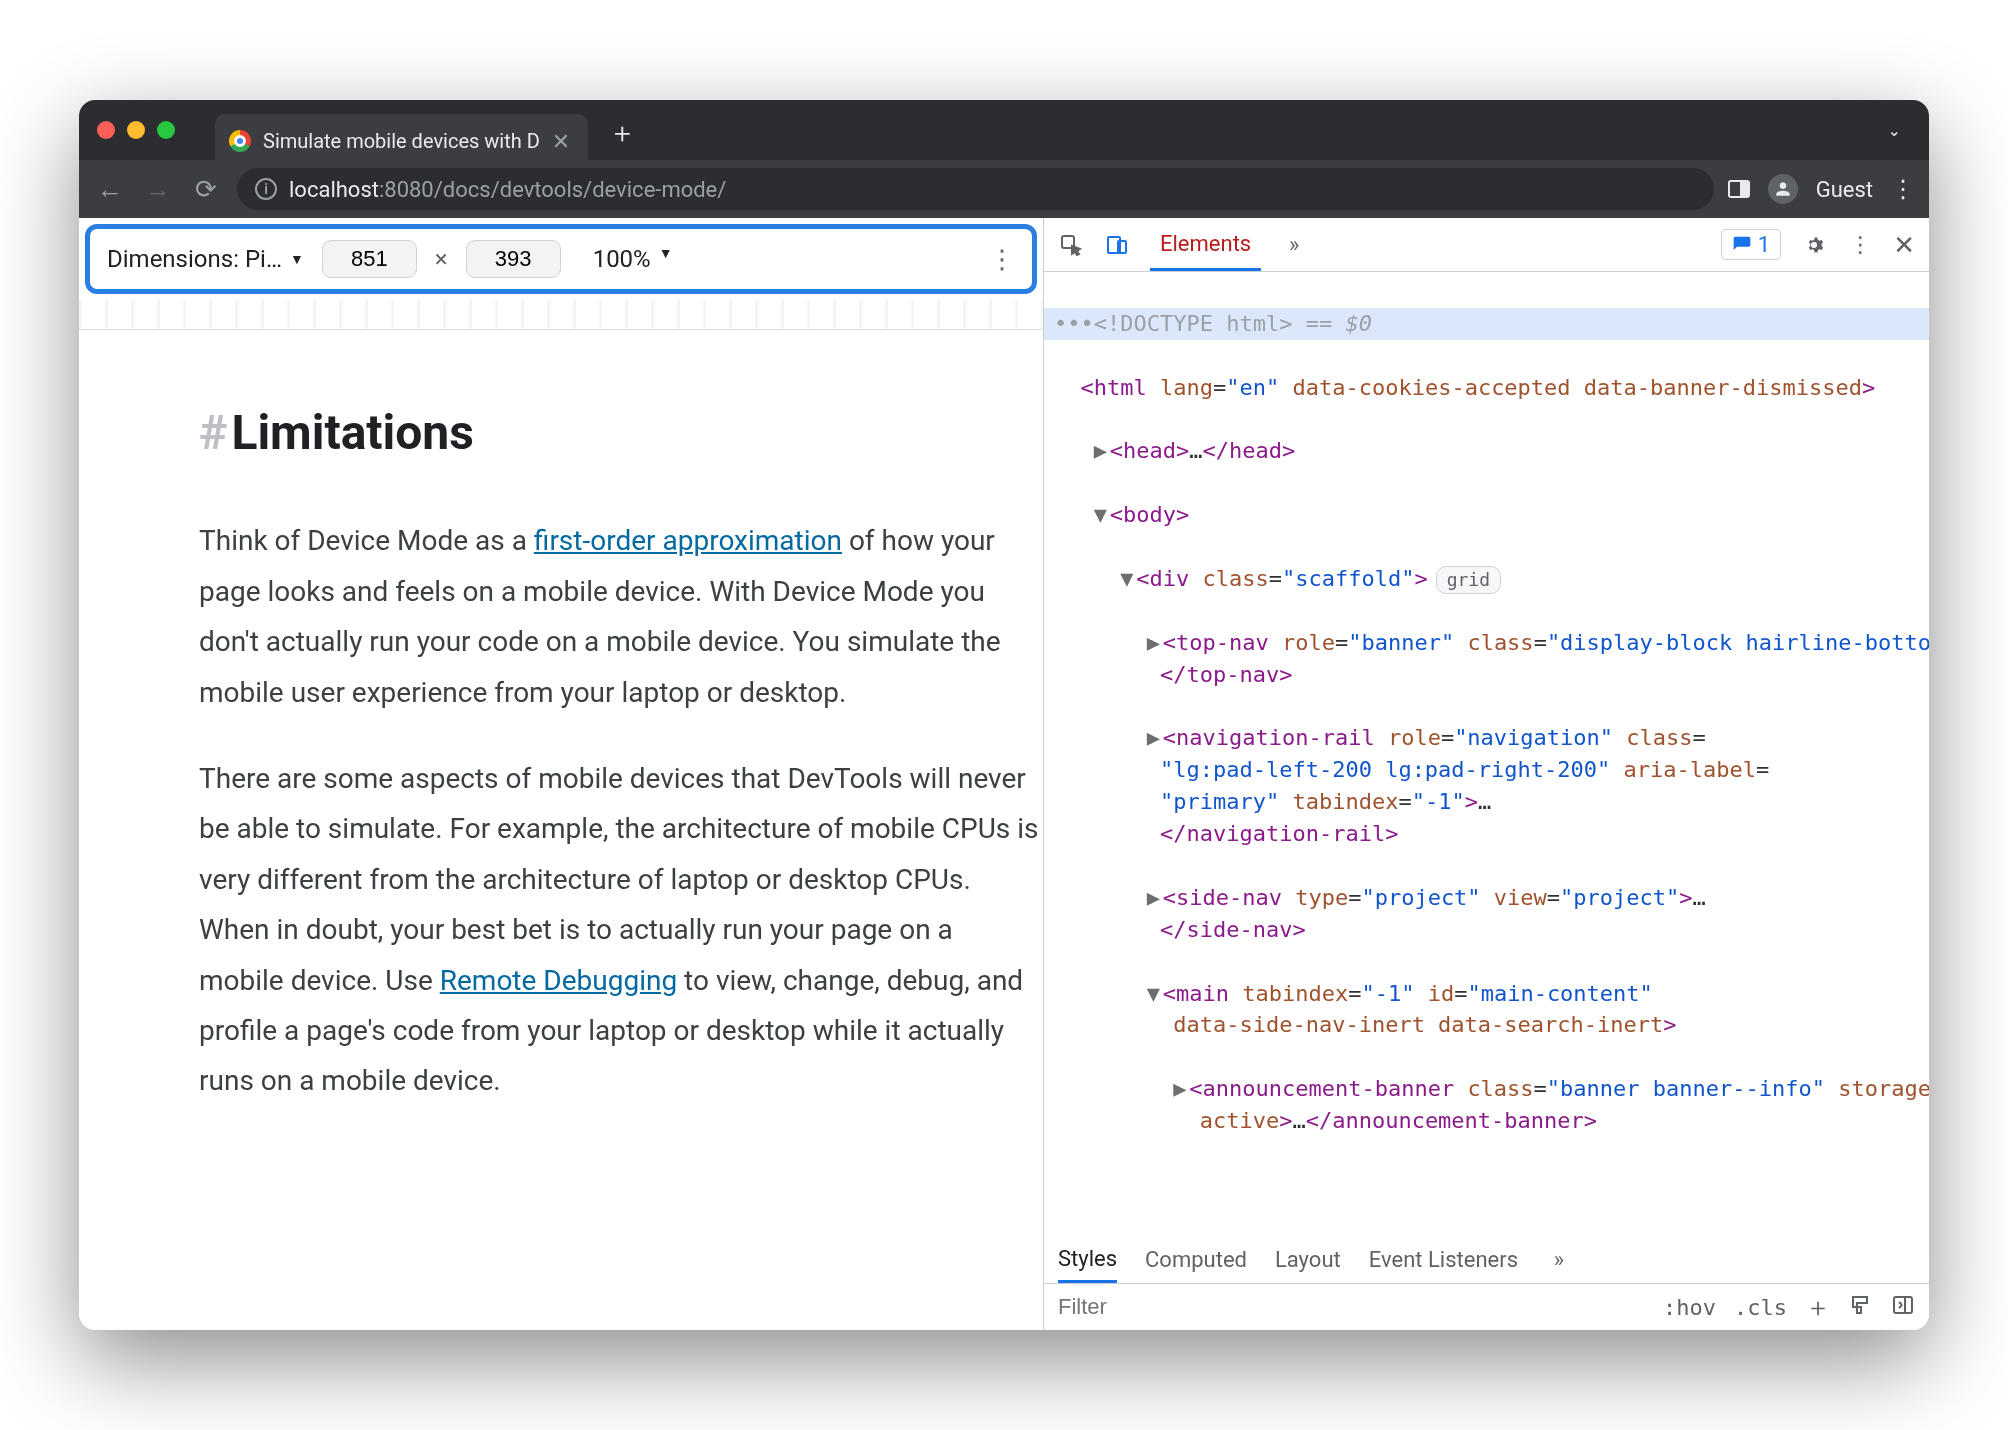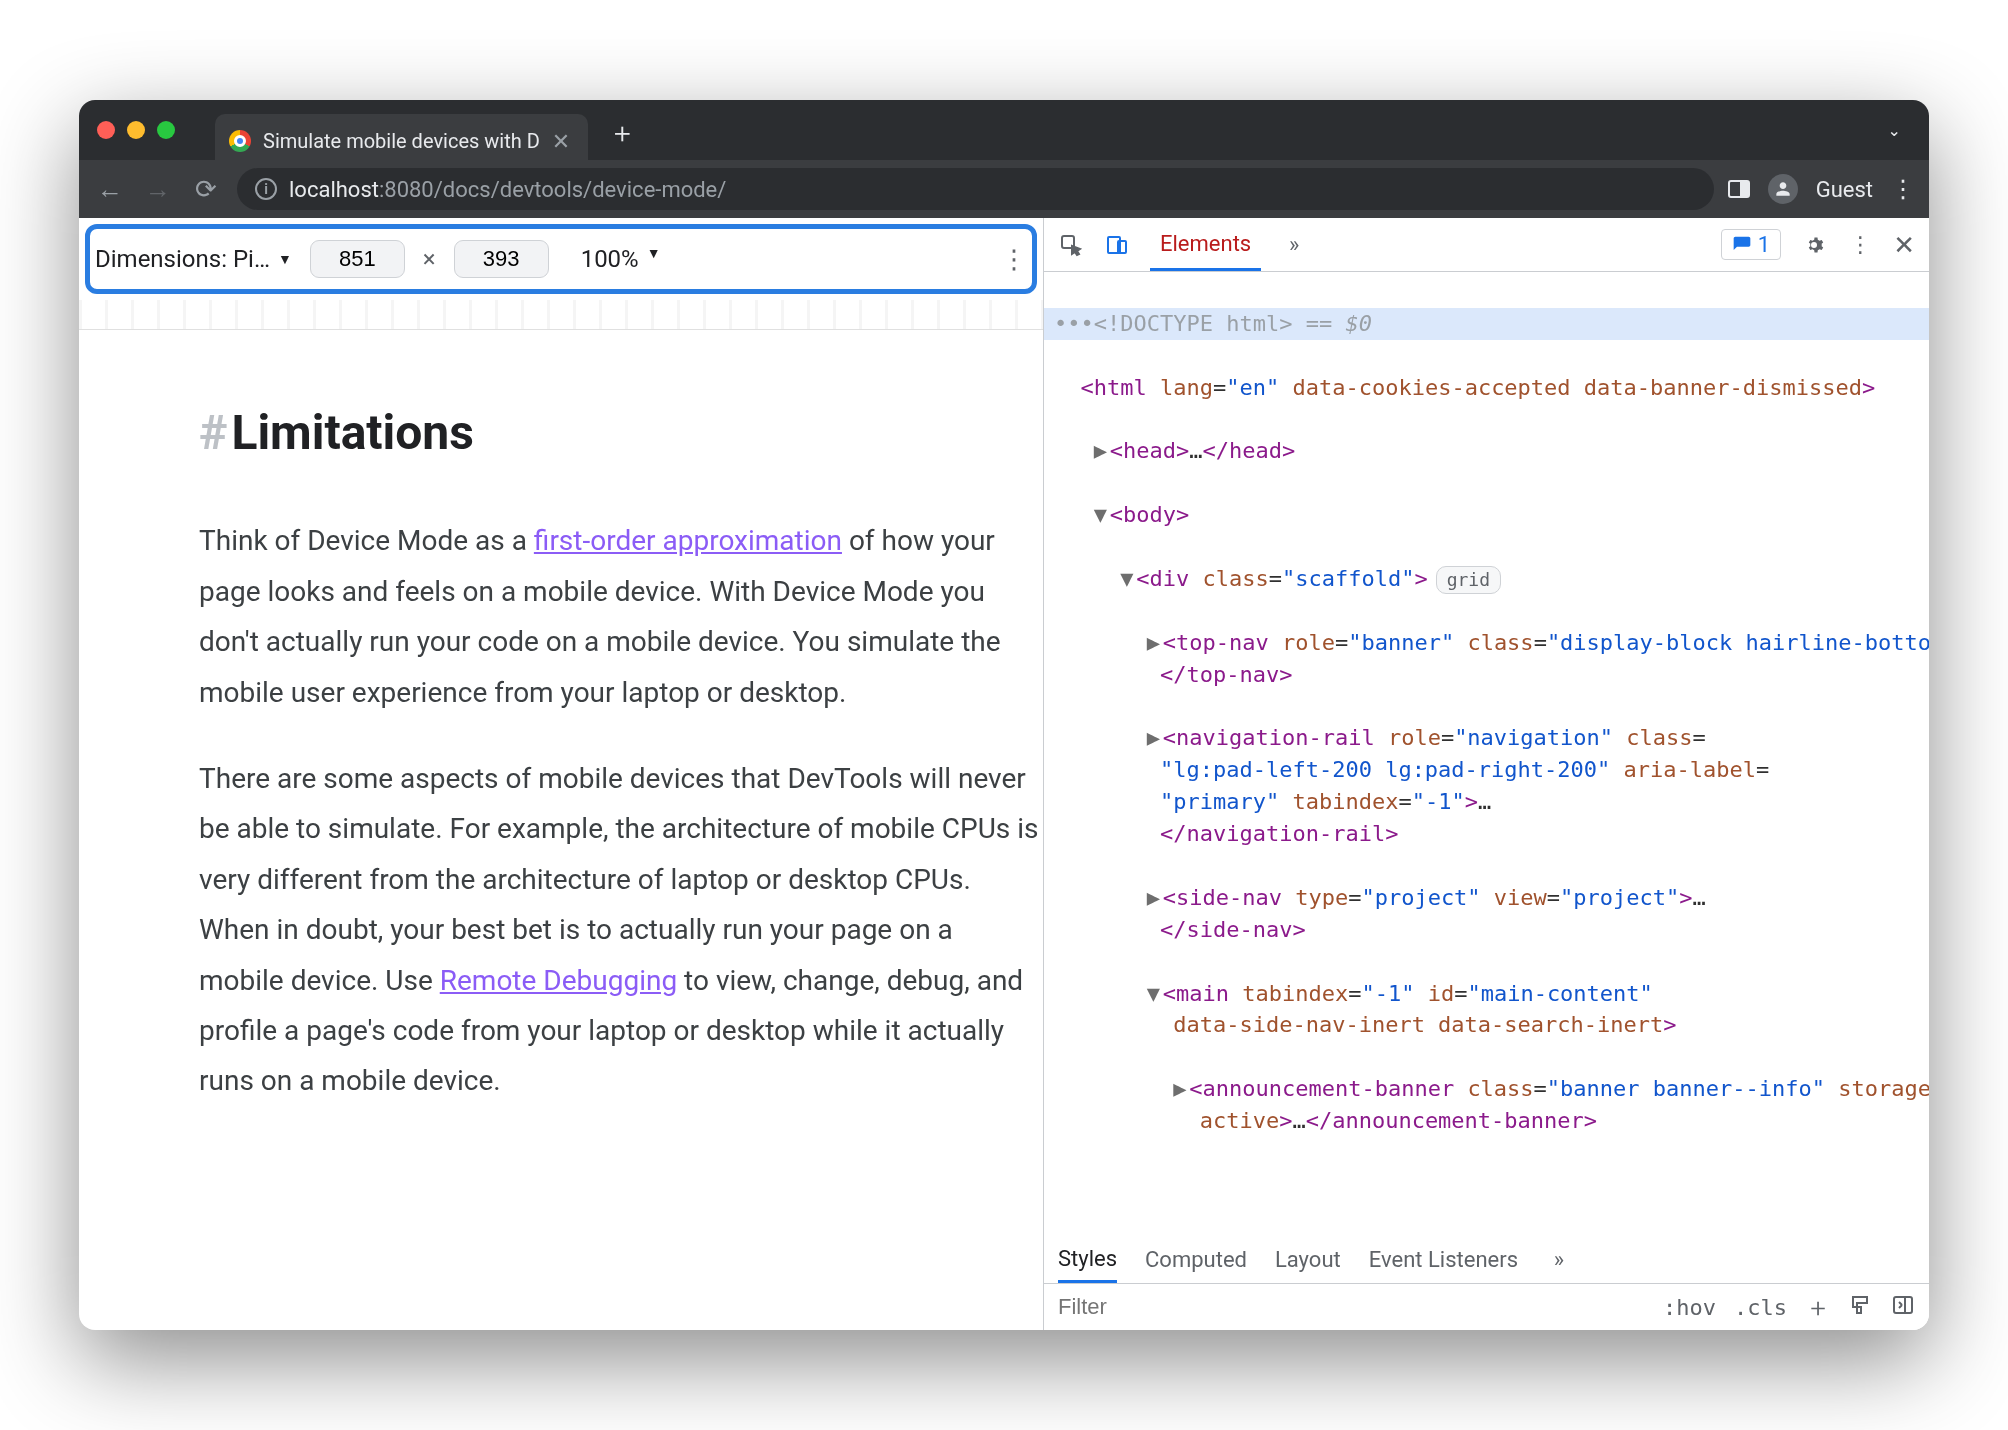--- a/index.html
+++ b/index.html
@@ -61,36 +61,36 @@
 .right-icons{display:flex;align-items:center;gap:18px;color:#e8eaed}
 .panel-icon{width:22px;height:18px;border:2px solid #e8eaed;border-radius:3px;position:relative}
 .panel-icon::after{content:"";position:absolute;right:0;top:0;bottom:0;width:8px;background:#e8eaed}
 .avatar{width:30px;height:30px;border-radius:50%;background:#5f6368;display:flex;align-items:center;justify-content:center}
 .avatar svg{width:20px;height:20px;fill:#e8eaed}
 .menu-dots{font-size:24px}
 .content{flex:1;display:flex;min-height:0}
 .left{flex:0 0 965px;display:flex;flex-direction:column;border-right:1px solid #cacdd1}
 .dev-toolbar{
   height:70px;border:5px solid #2a7de1;border-radius:12px;
-  margin:6px;display:flex;align-items:center;padding:0 5px;gap:18px;
+  margin:6px;display:flex;align-items:center;padding:0 17px;gap:18px;
   font-size:24px;color:#202124;background:#fff;
 }
 .dim-drop{display:flex;align-items:center;gap:8px;cursor:pointer}
 .tri{font-size:14px}
 .numinput{width:95px;height:38px;border:1px solid #cfd2d6;border-radius:9px;background:#f2f3f5;text-align:center;font-size:22px}
 .times{color:#5f6368}
 .zoom{display:flex;align-items:flex-start;gap:8px;cursor:pointer;margin-left:14px}
 .dev-toolbar .sp{flex:1}
 .vdots{font-size:26px;color:#5f6368;cursor:pointer}
 .ruler{height:30px;background:repeating-linear-gradient(90deg,#f5f5f5 0 3px,transparent 3px 26px);border-bottom:1px solid #e0e0e0}
 .page{flex:1;padding:60px 0 0 120px;font-size:28px;color:#3c4043;line-height:1.8;overflow:hidden}
 .page h1{font-size:48px;font-weight:700;color:#202124;margin-bottom:40px}
 .page h1 .hash{color:#bdc1c6;margin-right:4px}
 .page p{margin-bottom:36px}
-.page a{color:#8b5cf6;}
+.page a{color:#0369a1;}
 .right{flex:1;display:flex;flex-direction:column;background:#fff;min-width:0}
 .dt-top{height:54px;border-bottom:1px solid #cacdd1;display:flex;align-items:center;padding:0 14px;gap:20px;font-size:22px;color:#5f6368}
 .dt-ico{width:26px;height:26px;display:inline-flex;align-items:center;justify-content:center;cursor:pointer}
 .dt-ico.active{color:#1a73e8}
 .dt-tab{padding:0 10px;height:100%;display:flex;align-items:center;cursor:pointer}
 .dt-tab.active{color:#b91c1c;border-bottom:3px solid #1a73e8}
 .dt-top .sp{flex:1}
 .issues{display:flex;align-items:center;gap:6px;border:1px solid #cfd2d6;border-radius:4px;padding:2px 10px;color:#1a73e8;cursor:pointer}
 .issues svg{width:20px;height:20px;fill:#1a73e8}
 .gear svg{width:24px;height:24px;fill:#5f6368}

